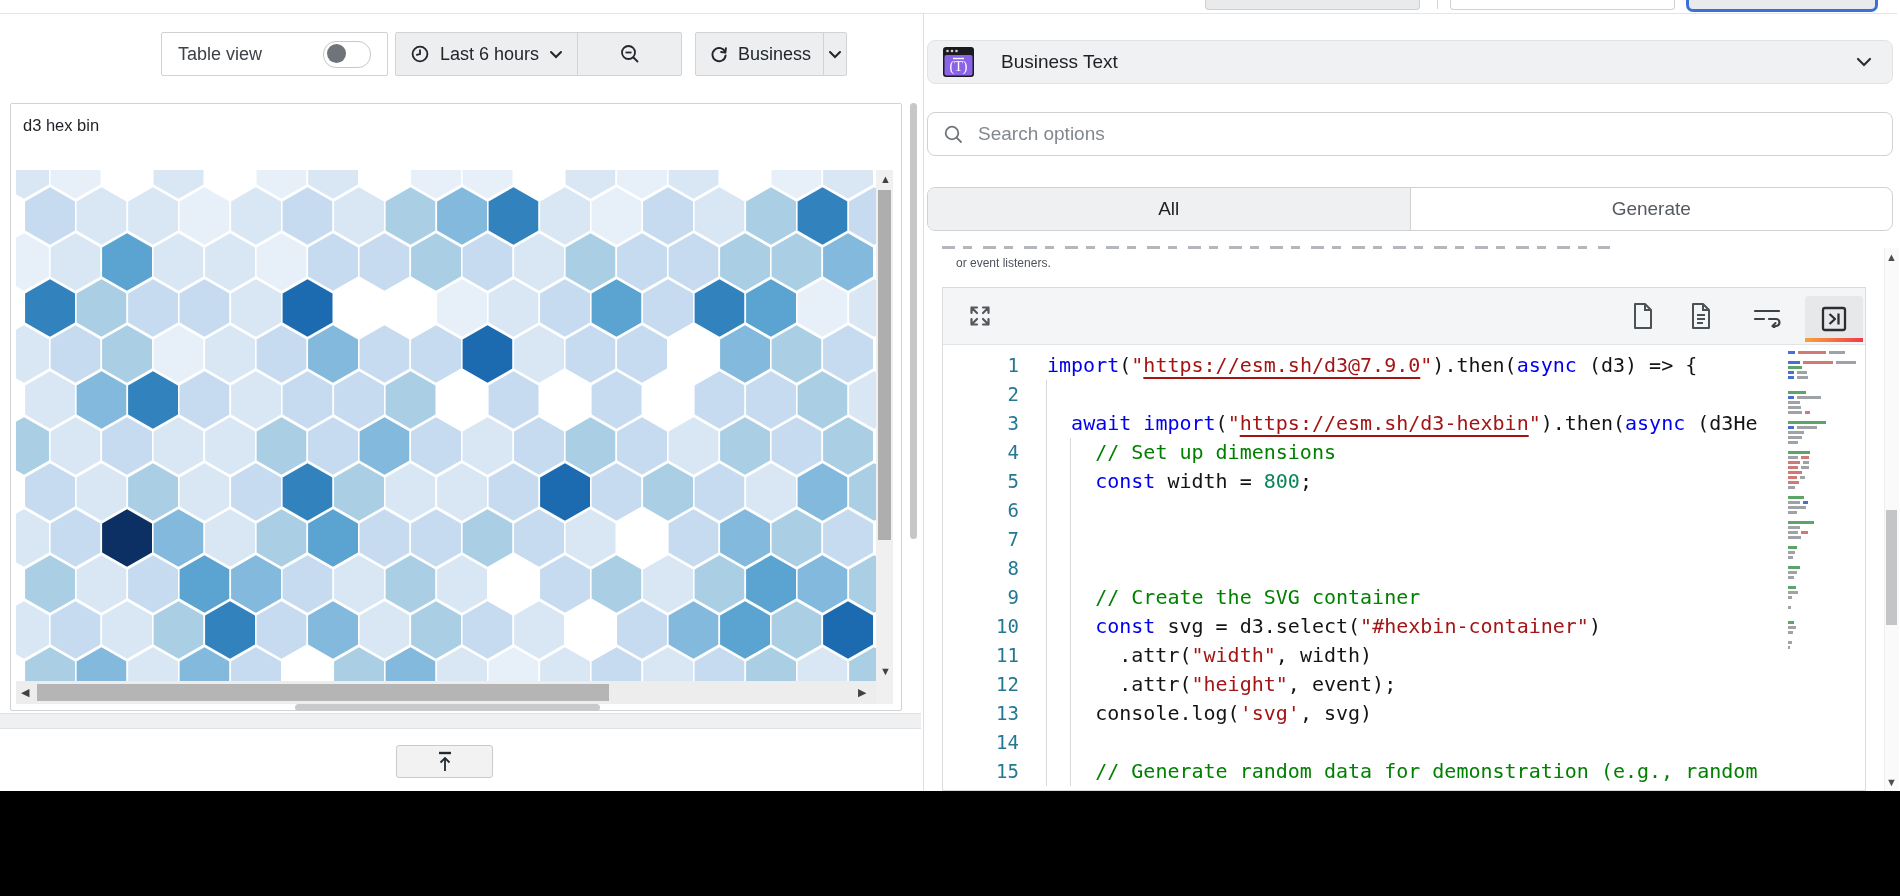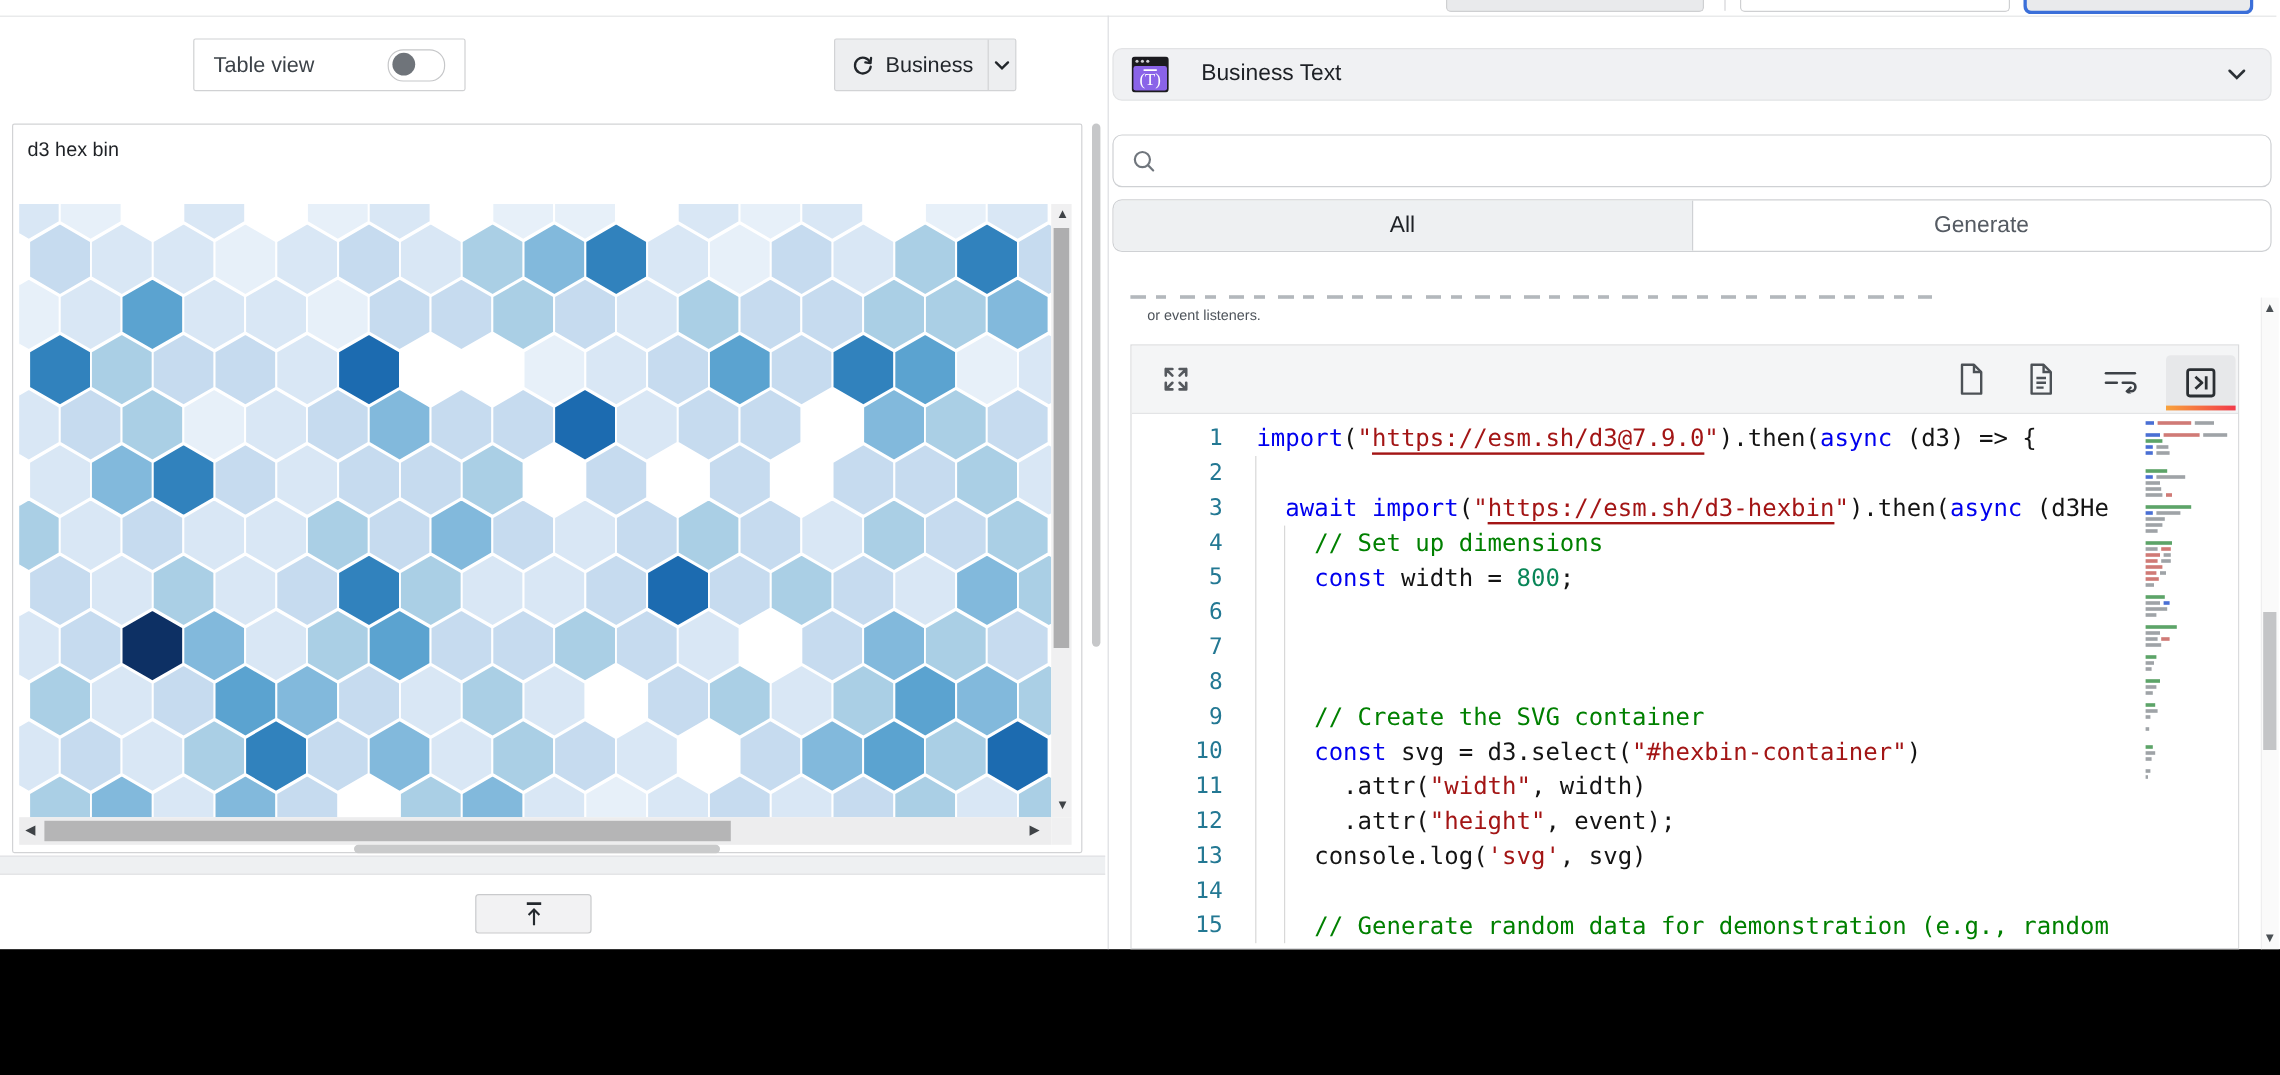--- a/index.html
+++ b/index.html
@@ -31,21 +31,21 @@
   .sb-arrow{position:absolute;font-size:11px;color:#3f4347;line-height:1;}
   .splitter{position:absolute;left:0;top:713px;width:921px;height:16px;background:#eef0f2;border-top:1px solid #e0e1e4;border-bottom:1px solid #e0e1e4;box-sizing:border-box;}
   .totop-btn{position:absolute;left:396px;top:745px;width:97px;height:33px;background:#f2f2f3;border:1px solid #c9cacc;border-radius:3px;box-sizing:border-box;display:flex;align-items:center;justify-content:center;}
   .pane-scroll{position:absolute;left:910px;top:103px;width:7px;height:436px;border-radius:4px;background:#c6c7c9;}
   .pane-divider{position:absolute;left:923px;top:13px;width:1px;height:778px;background:#dddee1;}
   
   .selector{left:927px;top:40px;width:966px;height:44px;background:#f0f1f3;border:1px solid #e2e3e5;border-radius:8px;box-sizing:border-box;display:flex;align-items:center;color:#1e2126;font-size:19px;}
   .searchbox{left:927px;top:112px;width:966px;height:44px;background:#fff;border:1px solid #cfd1d4;border-radius:8px;box-sizing:border-box;display:flex;align-items:center;}
   .searchbox input{border:none;outline:none;background:transparent;font-size:19px;color:#3c4248;font-family:"Liberation Sans",sans-serif;width:860px;}
   .searchbox input::placeholder{color:#82888f;}
-  .tabsbar{left:927px;top:166px;width:966px;height:44px;border:1px solid #cfd1d4;border-radius:8px;box-sizing:border-box;overflow:hidden;display:flex;background:#fff;}
+  .tabsbar{left:927px;top:187px;width:966px;height:44px;border:1px solid #cfd1d4;border-radius:8px;box-sizing:border-box;overflow:hidden;display:flex;background:#fff;}
   .tab{flex:1;display:flex;align-items:center;justify-content:center;font-size:19px;}
   .tab.active{background:#eef0f2;color:#1e2126;}
   .tab.inactive{color:#555b63;border-left:1px solid #cfd1d4;}
   .clipped-line{position:absolute;left:942px;top:246px;width:668px;height:3px;opacity:.75;
      background:repeating-linear-gradient(90deg,#9aa0a6 0 13px,transparent 13px 21px,#9aa0a6 21px 30px,transparent 30px 41px);}
   .help-line{position:absolute;left:956px;top:256px;font-size:12px;color:#4e545b;}
   
   .code-card{left:942px;top:287px;width:924px;height:504px;border:1px solid #dadbdd;box-sizing:border-box;background:#fff;overflow:hidden;}
   .code-header{position:absolute;left:0;top:0;width:100%;height:57px;background:#f4f5f6;border-bottom:1px solid #e3e4e6;box-sizing:border-box;}
   .hicon{position:absolute;top:14px;}
@@ -78,20 +78,42 @@
     <div class="pbtn pbtn-blue"></div>
     <div class="top-rule"></div>
 
     <div class="abs tb-card" style="left:161px;width:227px;padding:0 16px;justify-content:space-between;">
       <span>Table view</span>
       <span class="toggle">
           <span class="knob"></span>
         </span>
     </div>
 
+    <div class="abs grp" style="left:395px;width:287px;">
+      <span class="icon" style="margin-left:14px;">
+        <svg width="20" height="20" viewBox="0 0 20 20">
+            <circle cx="10" cy="10" r="7.4" fill="none" stroke="#22262b" stroke-width="1.8"></circle>
+            <path d="M10 6.2 V10 L6.8 10.8" fill="none" stroke="#22262b" stroke-width="1.8" stroke-linecap="round"></path>
+          </svg>
+      </span>
+      <span style="margin:0 10px 0 10px;">Last 6 hours</span>
+      <span class="icon">
+        <svg width="14" height="9" viewBox="0 0 14 9">
+            <path d="M2 2 L7 7 L12 2" fill="none" stroke="#22262b" stroke-width="2" stroke-linecap="round"></path>
+          </svg>
+      </span>
+      <span class="vsep" style="margin-left:14px;"></span>
+      <span class="icon" style="flex:1;">
+        <svg width="22" height="22" viewBox="0 0 22 22">
+            <circle cx="9.5" cy="9.5" r="6.5" fill="none" stroke="#22262b" stroke-width="1.8"></circle>
+            <line x1="6.5" y1="9.5" x2="12.5" y2="9.5" stroke="#22262b" stroke-width="1.8"></line>
+            <line x1="14.5" y1="14.5" x2="18.5" y2="18.5" stroke="#22262b" stroke-width="1.8" stroke-linecap="round"></line>
+          </svg>
+      </span>
+    </div>
 
     <div class="abs grp" style="left:695px;width:152px;">
       <span class="icon" style="margin-left:13px;">
         <svg width="20" height="20" viewBox="0 0 20 20">
             <path d="M16.2 8.2 A6.6 6.6 0 1 0 16.6 11.5" fill="none" stroke="#22262b" stroke-width="1.9" stroke-linecap="round"></path>
             <path d="M16.9 4.2 L16.4 8.6 L12.1 8.0" fill="none" stroke="#22262b" stroke-width="1.9" stroke-linecap="round" stroke-linejoin="round"></path>
           </svg>
       </span>
       <span style="margin:0 12px 0 9px;">Business</span>
       <span class="vsep"></span>
@@ -341,20 +363,21 @@
       </span>
     </div>
 
     <div class="abs searchbox">
       <span class="icon" style="margin:0 12px 0 15px;">
         <svg width="21" height="21" viewBox="0 0 21 21">
             <circle cx="9" cy="9" r="6.3" fill="none" stroke="#70767d" stroke-width="1.8"></circle>
             <line x1="13.6" y1="13.6" x2="18" y2="18" stroke="#70767d" stroke-width="1.8" stroke-linecap="round"></line>
           </svg>
       </span>
+      <input placeholder="Search options" style="">
     </div>
 
     <div class="abs tabsbar">
       <div class="tab active">All</div>
       <div class="tab inactive">Generate</div>
     </div>
 
     <div class="clipped-line"></div>
     <div class="help-line">or event listeners.</div>
 

